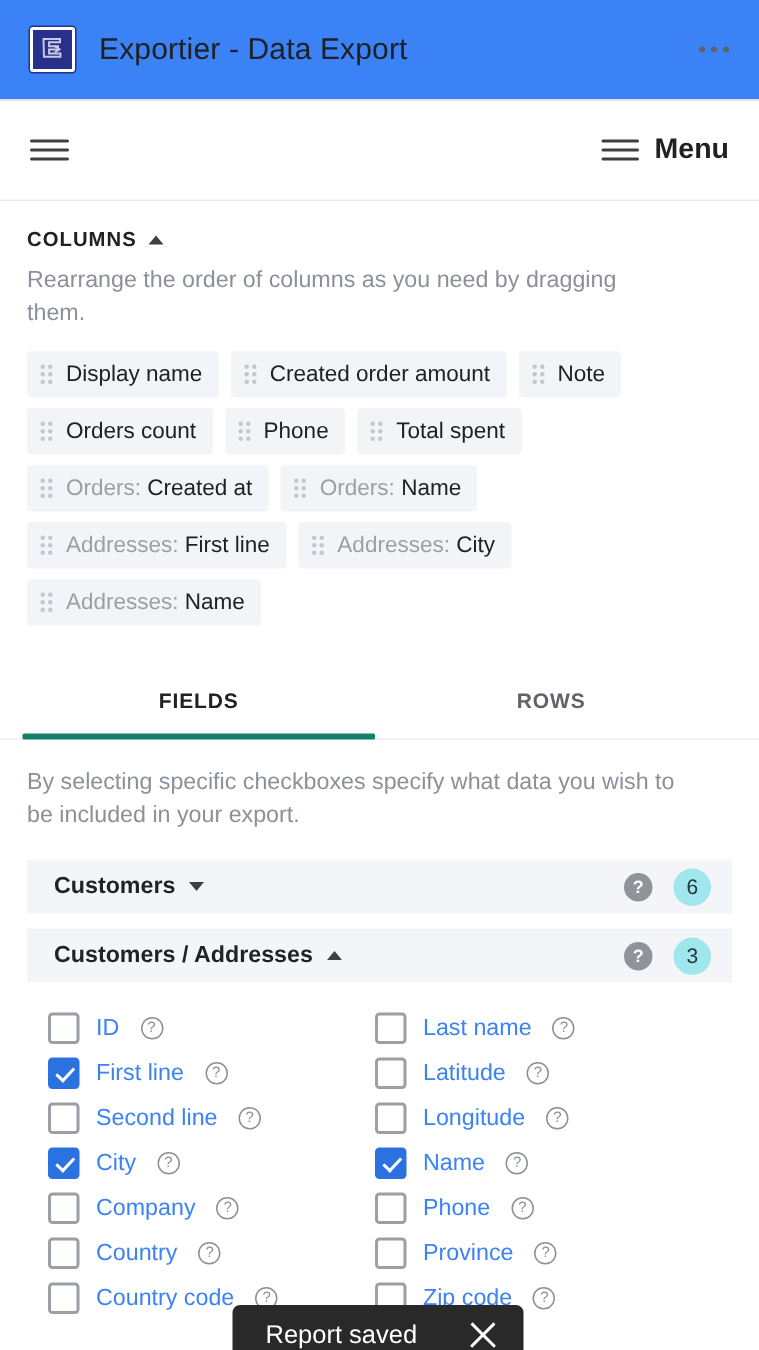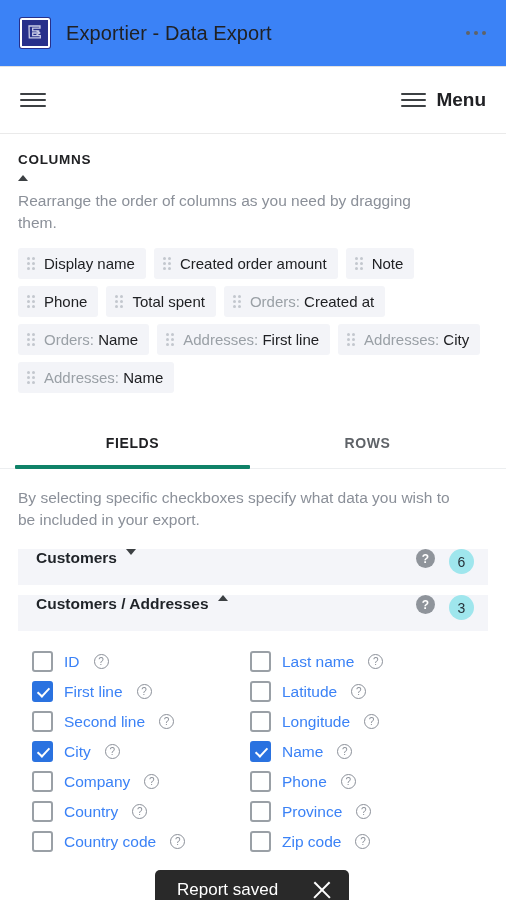--- a/index.html
+++ b/index.html
@@ -55,23 +55,22 @@
   .hamburger { display: flex; flex-direction: column; gap: 4px; cursor: pointer; }
   .hamburger span { display: block; width: 26px; height: 2px; background: #3c4043; border-radius: 1px; }
   .navbar-spacer { flex: 1 1 auto; }
   .menu-btn { display: flex; align-items: center; gap: 10px; cursor: pointer; }
   .menu-btn .hamburger span { width: 25px; }
   .menu-label { font-size: 19px; font-weight: bold; color: #202124; }
 
   
   .section { padding: 18px 18px 0 18px; }
   .section-head {
-    display: flex; gap: 8px;
+    display: flex; align-items: center; gap: 8px;
     cursor: pointer;
-    flex-direction: column;
   }
   .section-title {
     font-size: 13.5px; font-weight: bold; color: #202124;
     letter-spacing: .7px;
   }
   .caret-up {
     width: 0; height: 0;
     border-left: 5px solid transparent;
     border-right: 5px solid transparent;
     border-bottom: 6px solid #3c4043;
@@ -148,21 +147,21 @@
   
   .fields-desc {
     padding: 18px 18px 0 18px;
     font-size: 15.5px; line-height: 1.42;
     color: #8b9099;
     max-width: 470px;
   }
 
   .accordion { margin-top: 18px; padding: 0 18px; }
   .acc-row {
-    display: flex; align-items: flex-start;
+    display: flex; align-items: center;
     background: #f4f5f9;
     height: 36px;
     padding: 0 14px 0 18px;
     margin-bottom: 10px;
     cursor: pointer;
   }
   .acc-title { font-size: 15.5px; font-weight: bold; color: #1f2328; }
   .acc-caret { margin-left: 9px; }
   .acc-spacer { flex: 1 1 auto; }
   .help-solid {
@@ -322,20 +321,31 @@
         </div>
         <div class="chip">
           <div class="grip">
             <i></i>
             <i></i>
             <i></i>
             <i></i>
             <i></i>
             <i></i>
           </div>
+          <div><span class="val">Orders count</span></div>
+        </div>
+        <div class="chip">
+          <div class="grip">
+            <i></i>
+            <i></i>
+            <i></i>
+            <i></i>
+            <i></i>
+            <i></i>
+          </div>
           <div><span class="val">Phone</span></div>
         </div>
         <div class="chip">
           <div class="grip">
             <i></i>
             <i></i>
             <i></i>
             <i></i>
             <i></i>
             <i></i>

